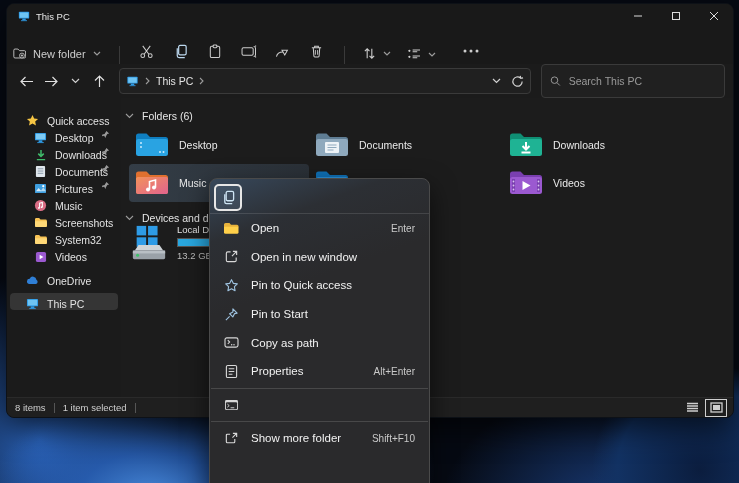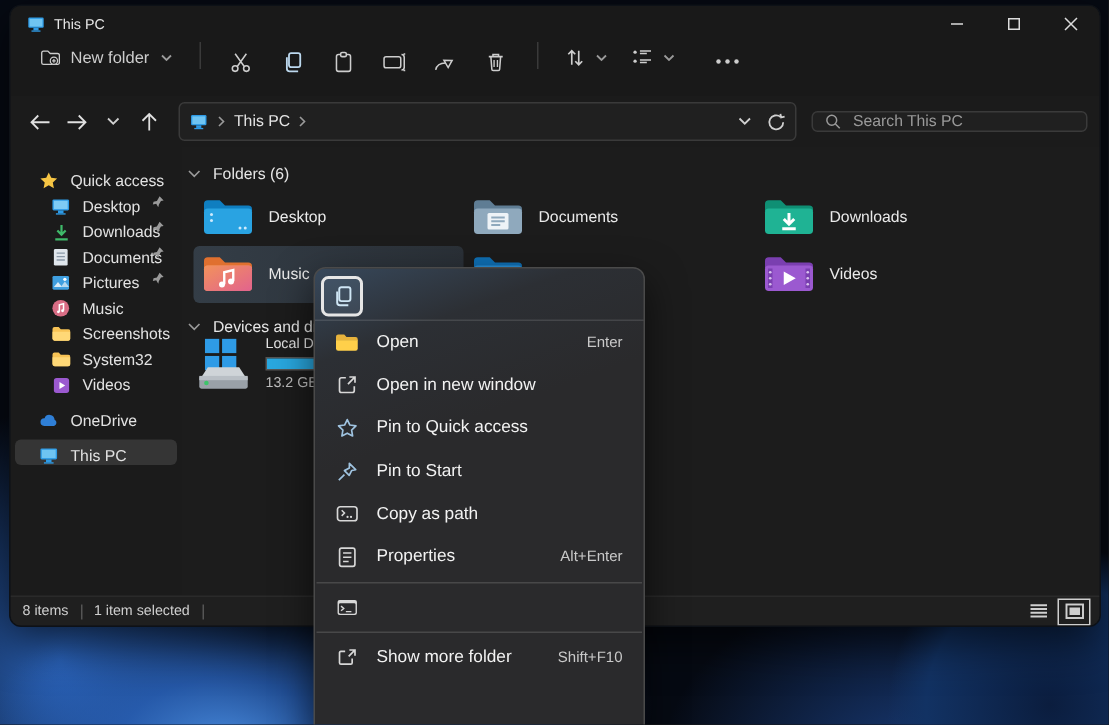--- a/index.html
+++ b/index.html
@@ -25,31 +25,31 @@
     background:var(--window_bg); border-radius:8px;
     border:1px solid #0d1117; box-shadow:0 10px 30px rgba(0,0,0,.65);
     overflow:hidden;
   }
   
   .titlebar{height:24px; background:var(--titlebar_bg); display:flex; align-items:center; padding-left:10px; position:relative;}
   .titlebar .app-title{font-size:9.5px; color:#e8e8e8; margin-left:6px;}
   .win-controls{position:absolute; right:0; top:0; height:24px; display:flex;}
   .win-controls .ctl{width:38px; height:24px; display:flex; align-items:center; justify-content:center; color:#dcdcdc; font-size:11px;}
   
-  .toolbar{height:36px; background:var(--titlebar_bg); display:flex; align-items:flex-start; padding-left:14px; gap:4px;}
+  .toolbar{height:36px; background:var(--titlebar_bg); display:flex; align-items:flex-end; gap:4px;}
   .tbtn{display:flex; align-items:center; gap:7px; color:#cdcdcd; font-size:11px; padding:4px 6px; border-radius:4px;}
   .tico{width:30px; height:26px; display:flex; align-items:center; justify-content:center; border-radius:4px;}
   .tsep{width:1px; height:18px; background:#3a3a3a; margin:0 8px;}
   
   .addrrow{height:34px; display:flex; align-items:center; padding:0 8px 0 8px; background:var(--window_bg);}
   .navbtn{width:24px; height:24px; display:flex; align-items:center; justify-content:center; color:#d8d8d8;}
   .addrbox{flex:0 0 auto; width:412px; height:26px; margin-left:8px; border:1px solid #3a3a3a; border-radius:4px; background:#202020; display:flex; align-items:center; padding:0 6px;}
   .crumb{display:flex; align-items:center; gap:6px; font-size:10.5px; color:#e4e4e4;}
   .addr-right{margin-left:auto; display:flex; align-items:center; gap:10px; color:#cfcfcf;}
-  .searchbox{flex:1; height:14px; margin-left:10px; border:1px solid #3a3a3a; border-radius:4px; background:#202020; display:flex; align-items:center; padding:0 8px; gap:8px;}
+  .searchbox{flex:1; height:34px; margin-left:10px; border:1px solid #3a3a3a; border-radius:4px; background:#202020; display:flex; align-items:center; padding:0 8px; gap:8px;}
   .searchbox input{background:transparent; border:none; outline:none; color:#bdbdbd; font-size:10.5px; width:100%; font-family:inherit;}
   .searchbox input::placeholder{color:#9a9a9a;}
   
   .bodyarea{position:absolute; top:94px; bottom:20px; left:0; right:0; display:flex;}
   .sidebar{width:114px; padding-top:12px; position:relative;}
   .snav{display:flex; align-items:flex-end; height:17px; padding-left:16px; gap:8px; font-size:10.5px; color:#e2e2e2; position:relative; border-radius:4px; margin:0 3px;}
   .snav.child{padding-left:24px;}
   .snav.sel{background:var(--selection_gray);}
   .snav .pin{position:absolute; right:8px; top:3px;}
   .gap7{margin-top:7px;} .gap6{margin-top:6px;}

